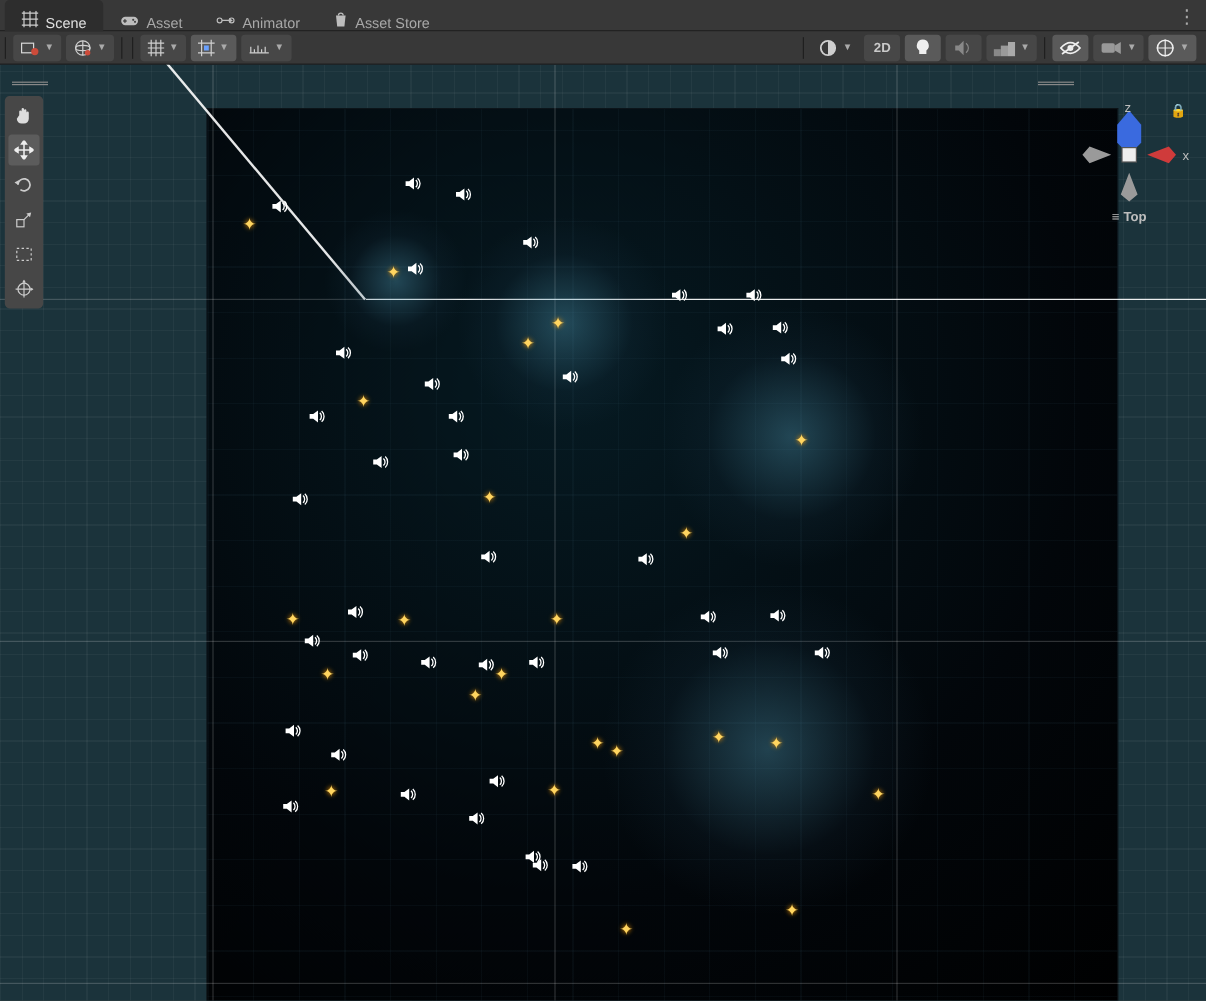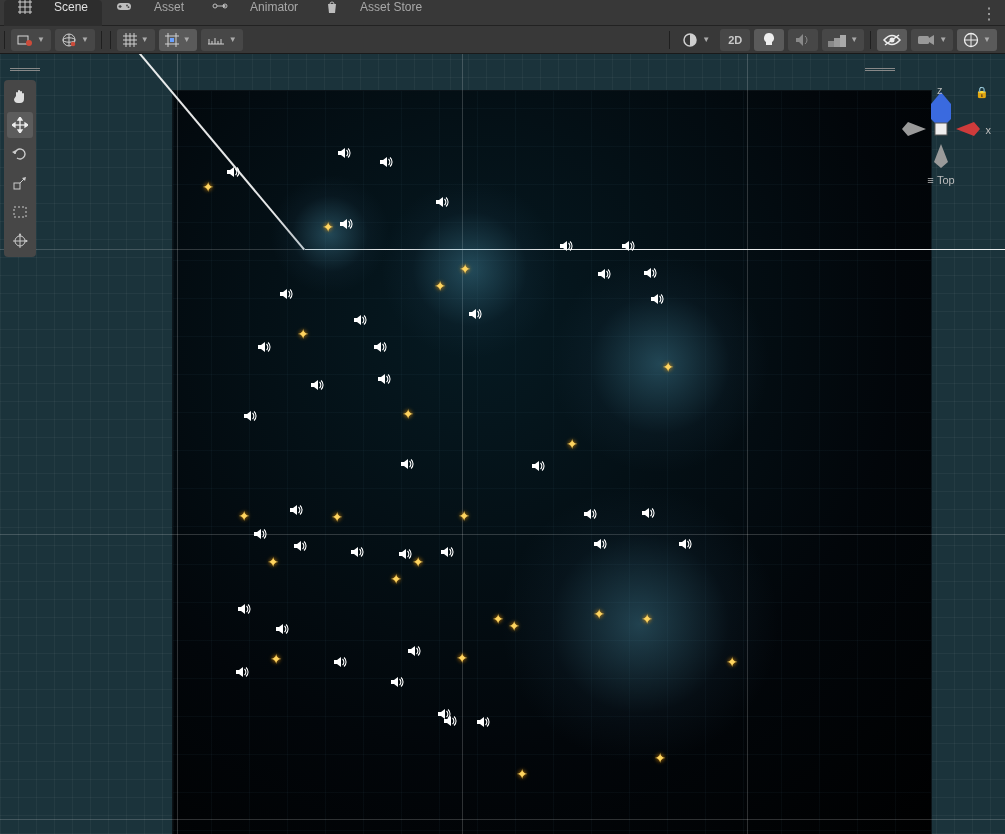--- a/index.html
+++ b/index.html
@@ -1,21 +1,21 @@
 <!DOCTYPE html>
 <html><head>
 <meta charset="utf-8">
 <style>
   * { box-sizing: border-box; margin: 0; padding: 0; }
   html, body { width: 1005px; height: 834px; overflow: hidden; font-family: Arial, sans-serif; font-size: 12px; color: #c4c4c4; background: #3c3c3c; }
   .root { width: 1005px; height: 834px; display: flex; flex-direction: column; }
 
   
   .tabbar { height: 26px; background: #383838; display: flex; align-items: center; padding: 0 4px; position: relative; border-bottom: 1px solid #222; }
-  .tab { display: flex; align-items: flex-start; gap: 22px; padding: 0 14px; height: 26px; color: #a8a8a8; cursor: pointer; }
+  .tab { display: flex; align-items: flex-end; gap: 6px; padding: 0 14px; height: 26px; color: #a8a8a8; cursor: pointer; }
   .tab.active { background: #2d2d2d; color: #e0e0e0; border-radius: 4px 4px 0 0; }
   .tab .ic { font-size: 13px; }
   .kebab { position: absolute; right: 8px; top: 4px; color: #aaa; font-size: 16px; letter-spacing: 0; cursor:pointer; }
 
   
   .toolbar { height: 28px; background: #383838; display: flex; align-items: center; border-bottom: 1px solid #1a1a1a; }
   .toolbar .gsep { width: 1px; height: 18px; background: #1f1f1f; margin: 0 4px; }
   .toolbar .pad { width: 6px; }
   .tb-btn { height: 22px; min-width: 30px; background: #474747; border-radius: 3px; display: flex; align-items: center; justify-content: center; padding: 0 6px; margin: 0 2px; color: #d0d0d0; cursor:pointer; }
   .tb-btn.flat { background: transparent; }
@@ -623,21 +623,21 @@
         <span class="lock">🔒</span>
         <svg width="90" height="90" viewBox="0 0 90 90">
           <polygon points="45,45 55,35 55,20 45,8 35,20 35,35" fill="#3a6adf"></polygon>
           <polygon points="45,45 60,45 78,52 84,45 78,38 60,45" fill="#cf3b3b"></polygon>
           <polygon points="45,45 30,45 12,52 6,45 12,38 30,45" fill="#9a9a9a"></polygon>
           <polygon points="45,45 45,60 52,78 45,84 38,78 45,60" fill="#9a9a9a"></polygon>
           <rect x="39" y="39" width="12" height="12" fill="#eee" stroke="#555"></rect>
         </svg>
         <div style="position:absolute; left:46px; top:0;" class="lbl">z</div>
         <div style="position:absolute; right:0px; top:40px;" class="lbl">x</div>
-        <div style="margin-top:-4px;">
+        <div style="margin-top:-4px;font-weight:bold;">
           <span style="font-size:11px; color:#bbb;">≡</span>
           <span class="lbl">Top</span>
         </div>
       </div>
 
     </div>
   </div>
 </div>
 
 </body></html>

